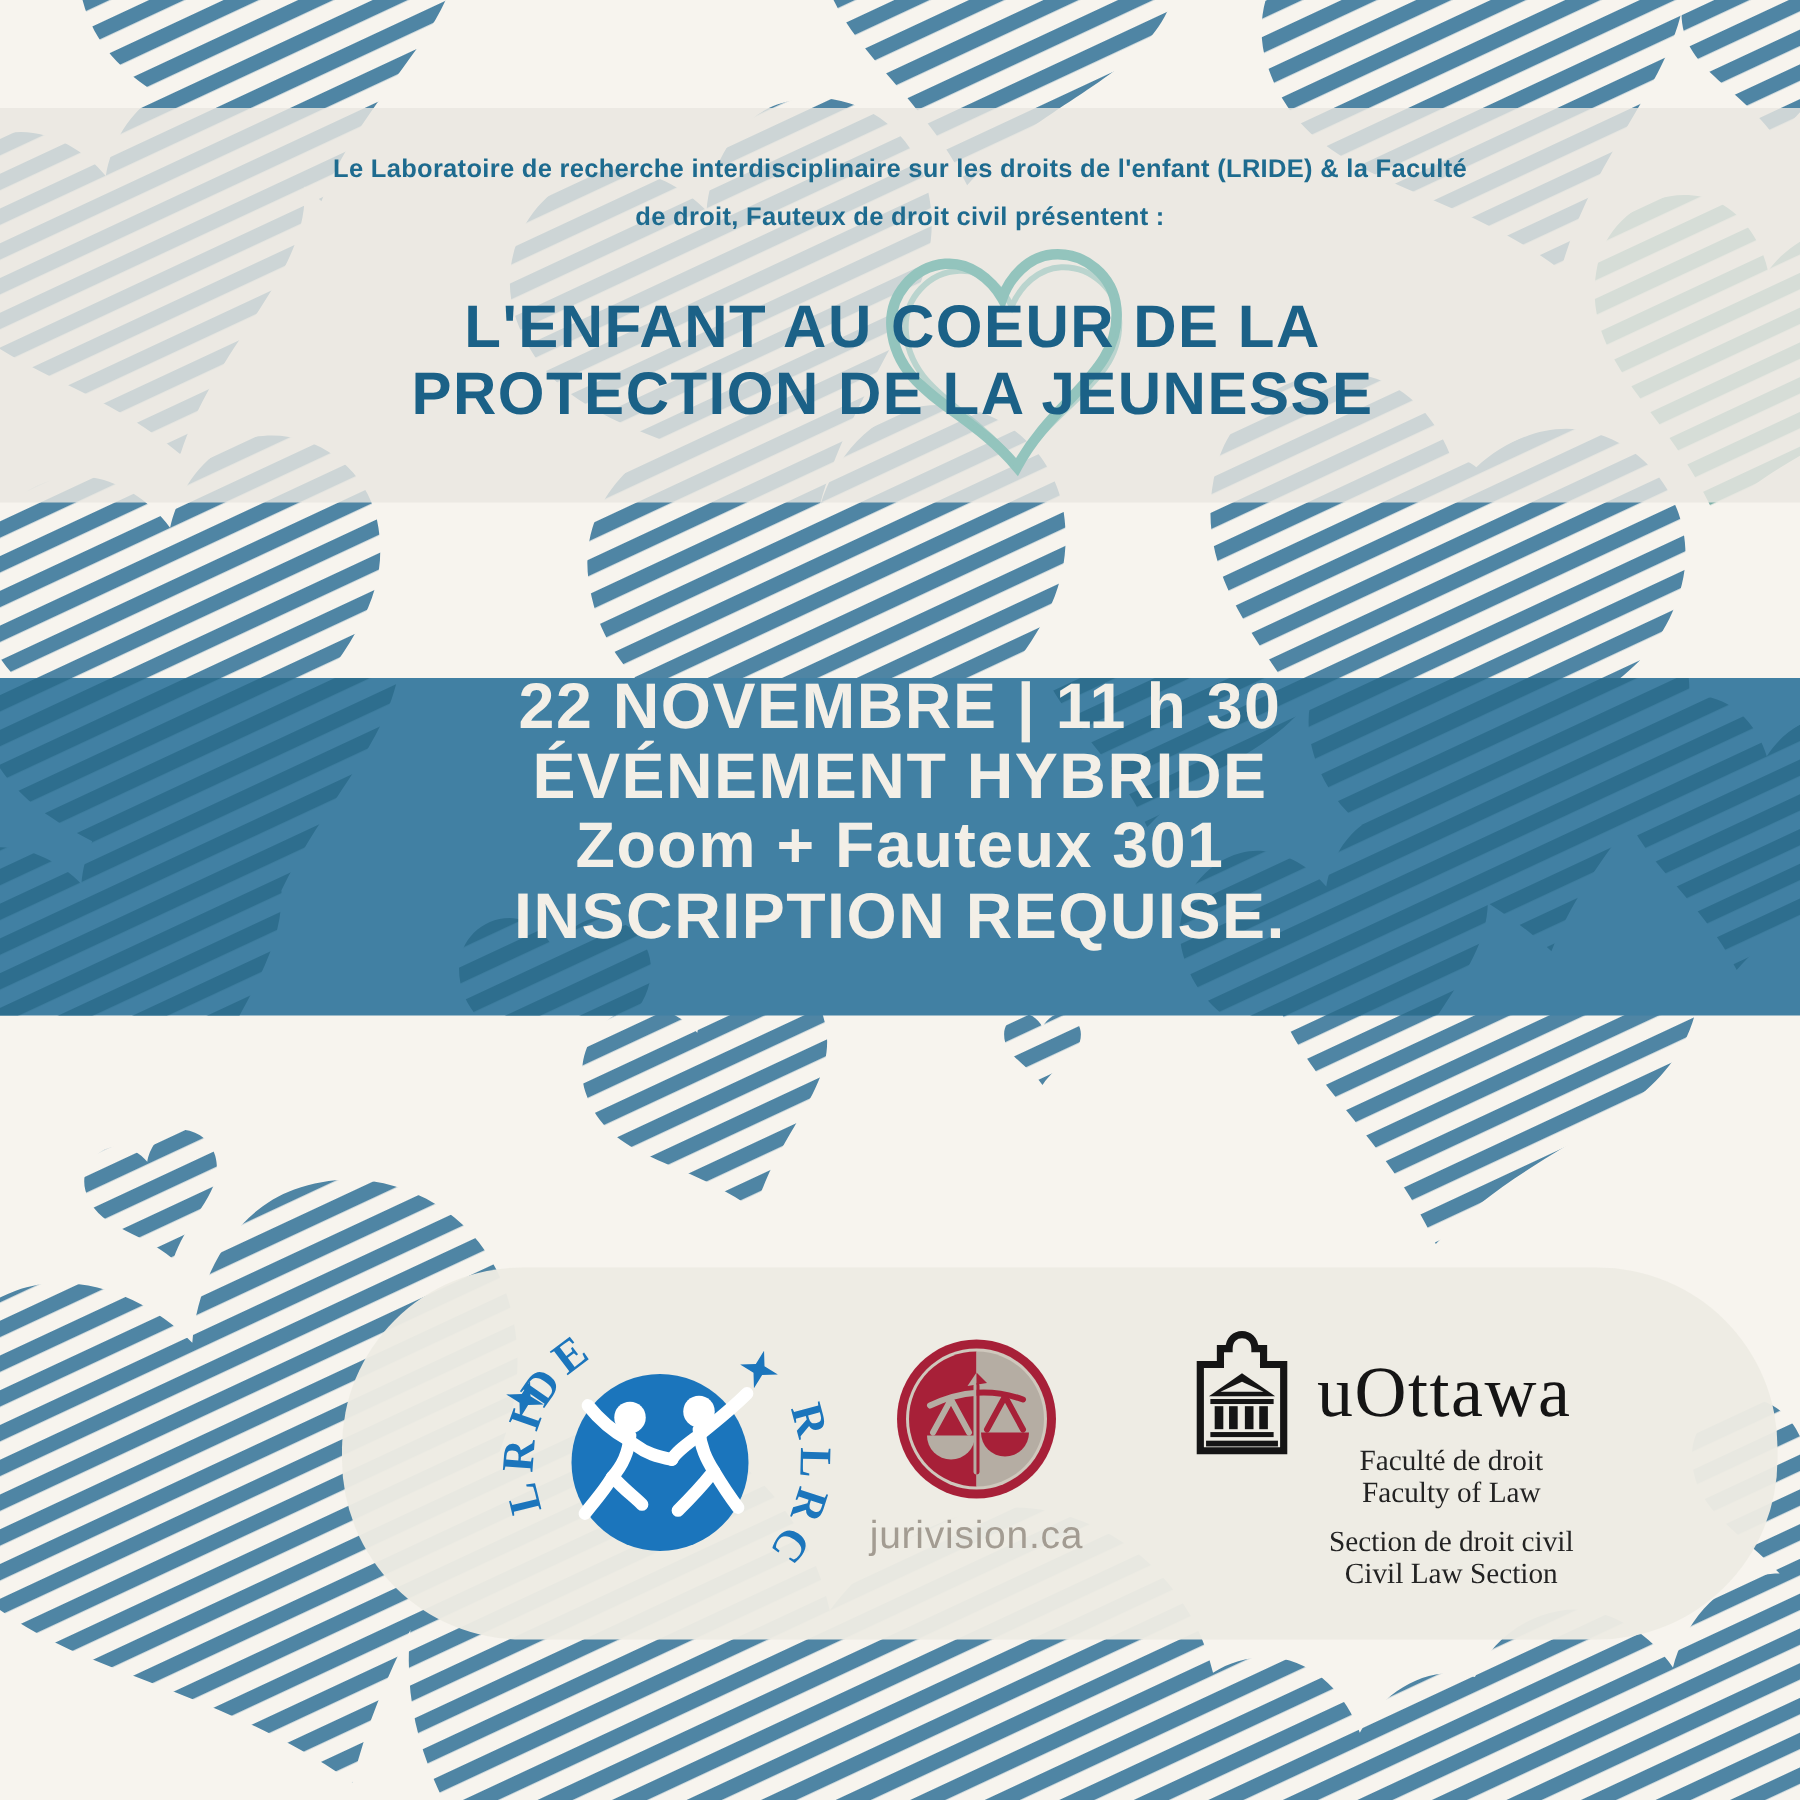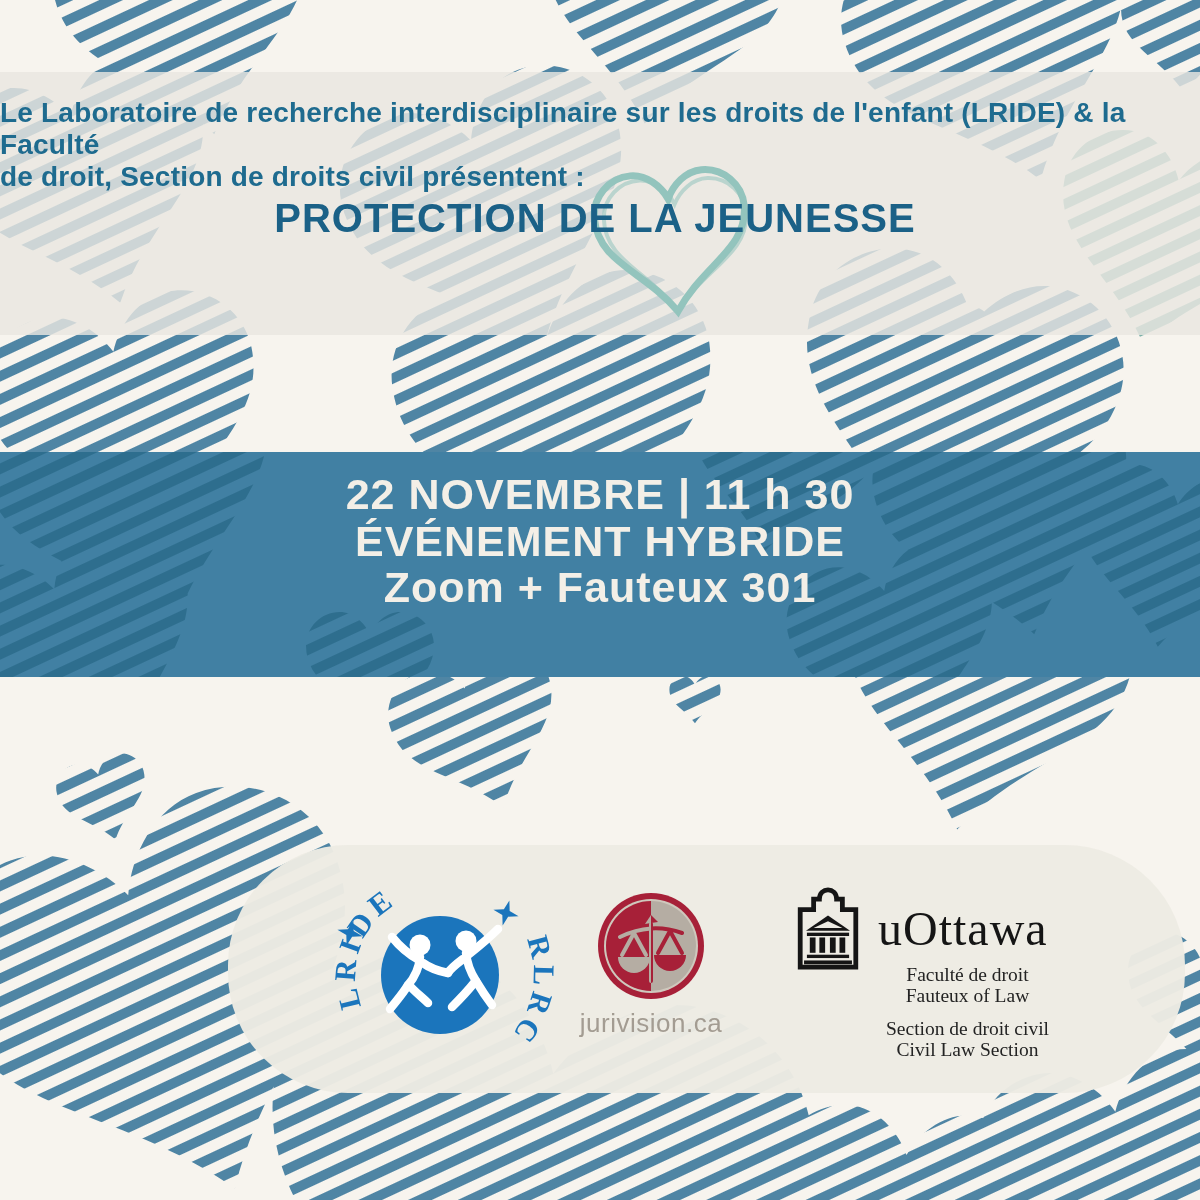--- a/index.html
+++ b/index.html
@@ -6,22 +6,22 @@
   body{
     width:1200px;height:1200px;position:relative;overflow:hidden;
     background:#f7f4ee;
     font-family:"Liberation Sans", sans-serif;
   }
   .abs{position:absolute;}
   
   #bg-art{position:absolute;left:0;top:0;width:1200px;height:1200px;z-index:0;}
   
   .intro{
-    left:0;right:0;top:97px;z-index:3;
-    color:#1e6b8f;font-weight:bold;font-size:28px;line-height:32px;letter-spacing:.2px;
+    left:0;right:0;top:97px;z-index:3;text-align:center;
+    color:#1e6b8f;font-weight:bold;font-size:17px;line-height:32px;letter-spacing:.2px;
   }
   
   .title{
     left:0;right:10px;top:196px;z-index:3;text-align:center;
     color:#1b6187;font-weight:bold;font-size:40px;line-height:45px;letter-spacing:1px;
   }
   
   .banner-text{
     left:0;right:0;top:452px;height:178px;z-index:3;
     display:flex;flex-direction:column;justify-content:center;align-items:center;
@@ -110,31 +110,33 @@
   <rect x="0" y="452" width="1200" height="225" fill="url(#hatchDark)" clip-path="url(#clipBanner)"></rect>
 
   <g stroke="#93c4bd" fill="none" stroke-linecap="round">
     <path id="sketchHeart1" vector-effect="non-scaling-stroke" stroke-width="7" d="M23.6,0c-3.4,0-6.3,2.7-7.6,5.6C14.7,2.7,11.8,0,8.4,0C3.8,0,0,3.8,0,8.4c0,9.4,9.5,11.9,16,21.2c6.1-9.3,16-12.1,16-21.2C32,3.8,28.2,0,23.6,0z" transform="translate(672 243) rotate(-5) scale(4.7) translate(-16 -15)"></path>
     <path vector-effect="non-scaling-stroke" stroke-width="4" opacity="0.55" d="M23.6,0c-3.4,0-6.3,2.7-7.6,5.6C14.7,2.7,11.8,0,8.4,0C3.8,0,0,3.8,0,8.4c0,9.4,9.5,11.9,16,21.2c6.1-9.3,16-12.1,16-21.2C32,3.8,28.2,0,23.6,0z" transform="translate(676 246) rotate(-2) scale(4.45) translate(-16 -15)"></path>
   </g>
 </svg>
 
 <div class="abs intro">
   <div>Le Laboratoire de recherche interdisciplinaire sur les droits de l'enfant (LRIDE) &amp; la Faculté</div>
-  <div>de droit, Section de droits civil présentent :</div>
+  <div>de droit, Fauteux de droit civil présentent :</div>
 </div>
 
 <div class="abs title">
+  <div>L'ENFANT AU COEUR DE LA</div>
   <div>PROTECTION DE LA JEUNESSE</div>
 </div>
 
 <div class="abs banner-text">
   <div>22 NOVEMBRE | 11 h 30</div>
   <div>ÉVÉNEMENT HYBRIDE</div>
   <div>Zoom + Fauteux 301</div>
+  <div>INSCRIPTION REQUISE.</div>
 </div>
 
 <div class="abs card">
 
   <svg class="abs lride-svg" viewBox="0 0 230 215" xmlns="http://www.w3.org/2000/svg">
     <defs>
       <path id="lrideArcL" d="M48,162 A82,82 0 0 1 114,26" fill="none"></path>
       <path id="lrideArcR" d="M186,52 A90,90 0 0 1 121,198" fill="none"></path>
     </defs>
     <circle cx="112" cy="108" r="59" fill="#1b75bc"></circle>
@@ -208,17 +210,17 @@
       <rect x="30" y="61" width="6" height="16"></rect>
       <rect x="41" y="61" width="6" height="16"></rect>
       <rect x="51" y="61" width="6" height="16"></rect>
     </g>
     <rect x="17" y="79" width="44" height="3.5" fill="#151515"></rect>
     <rect x="14" y="85" width="50" height="4" fill="#151515"></rect>
   </svg>
   <div class="abs uo-word">uOttawa</div>
   <div class="abs uo-labels">
     <div>Faculté de droit</div>
-    <div>Fauteux of Law</div>
+    <div>Faculty of Law</div>
     <div class="grp2">Section de droit civil</div>
     <div>Civil Law Section</div>
   </div>
 </div>
 
 </body></html>

